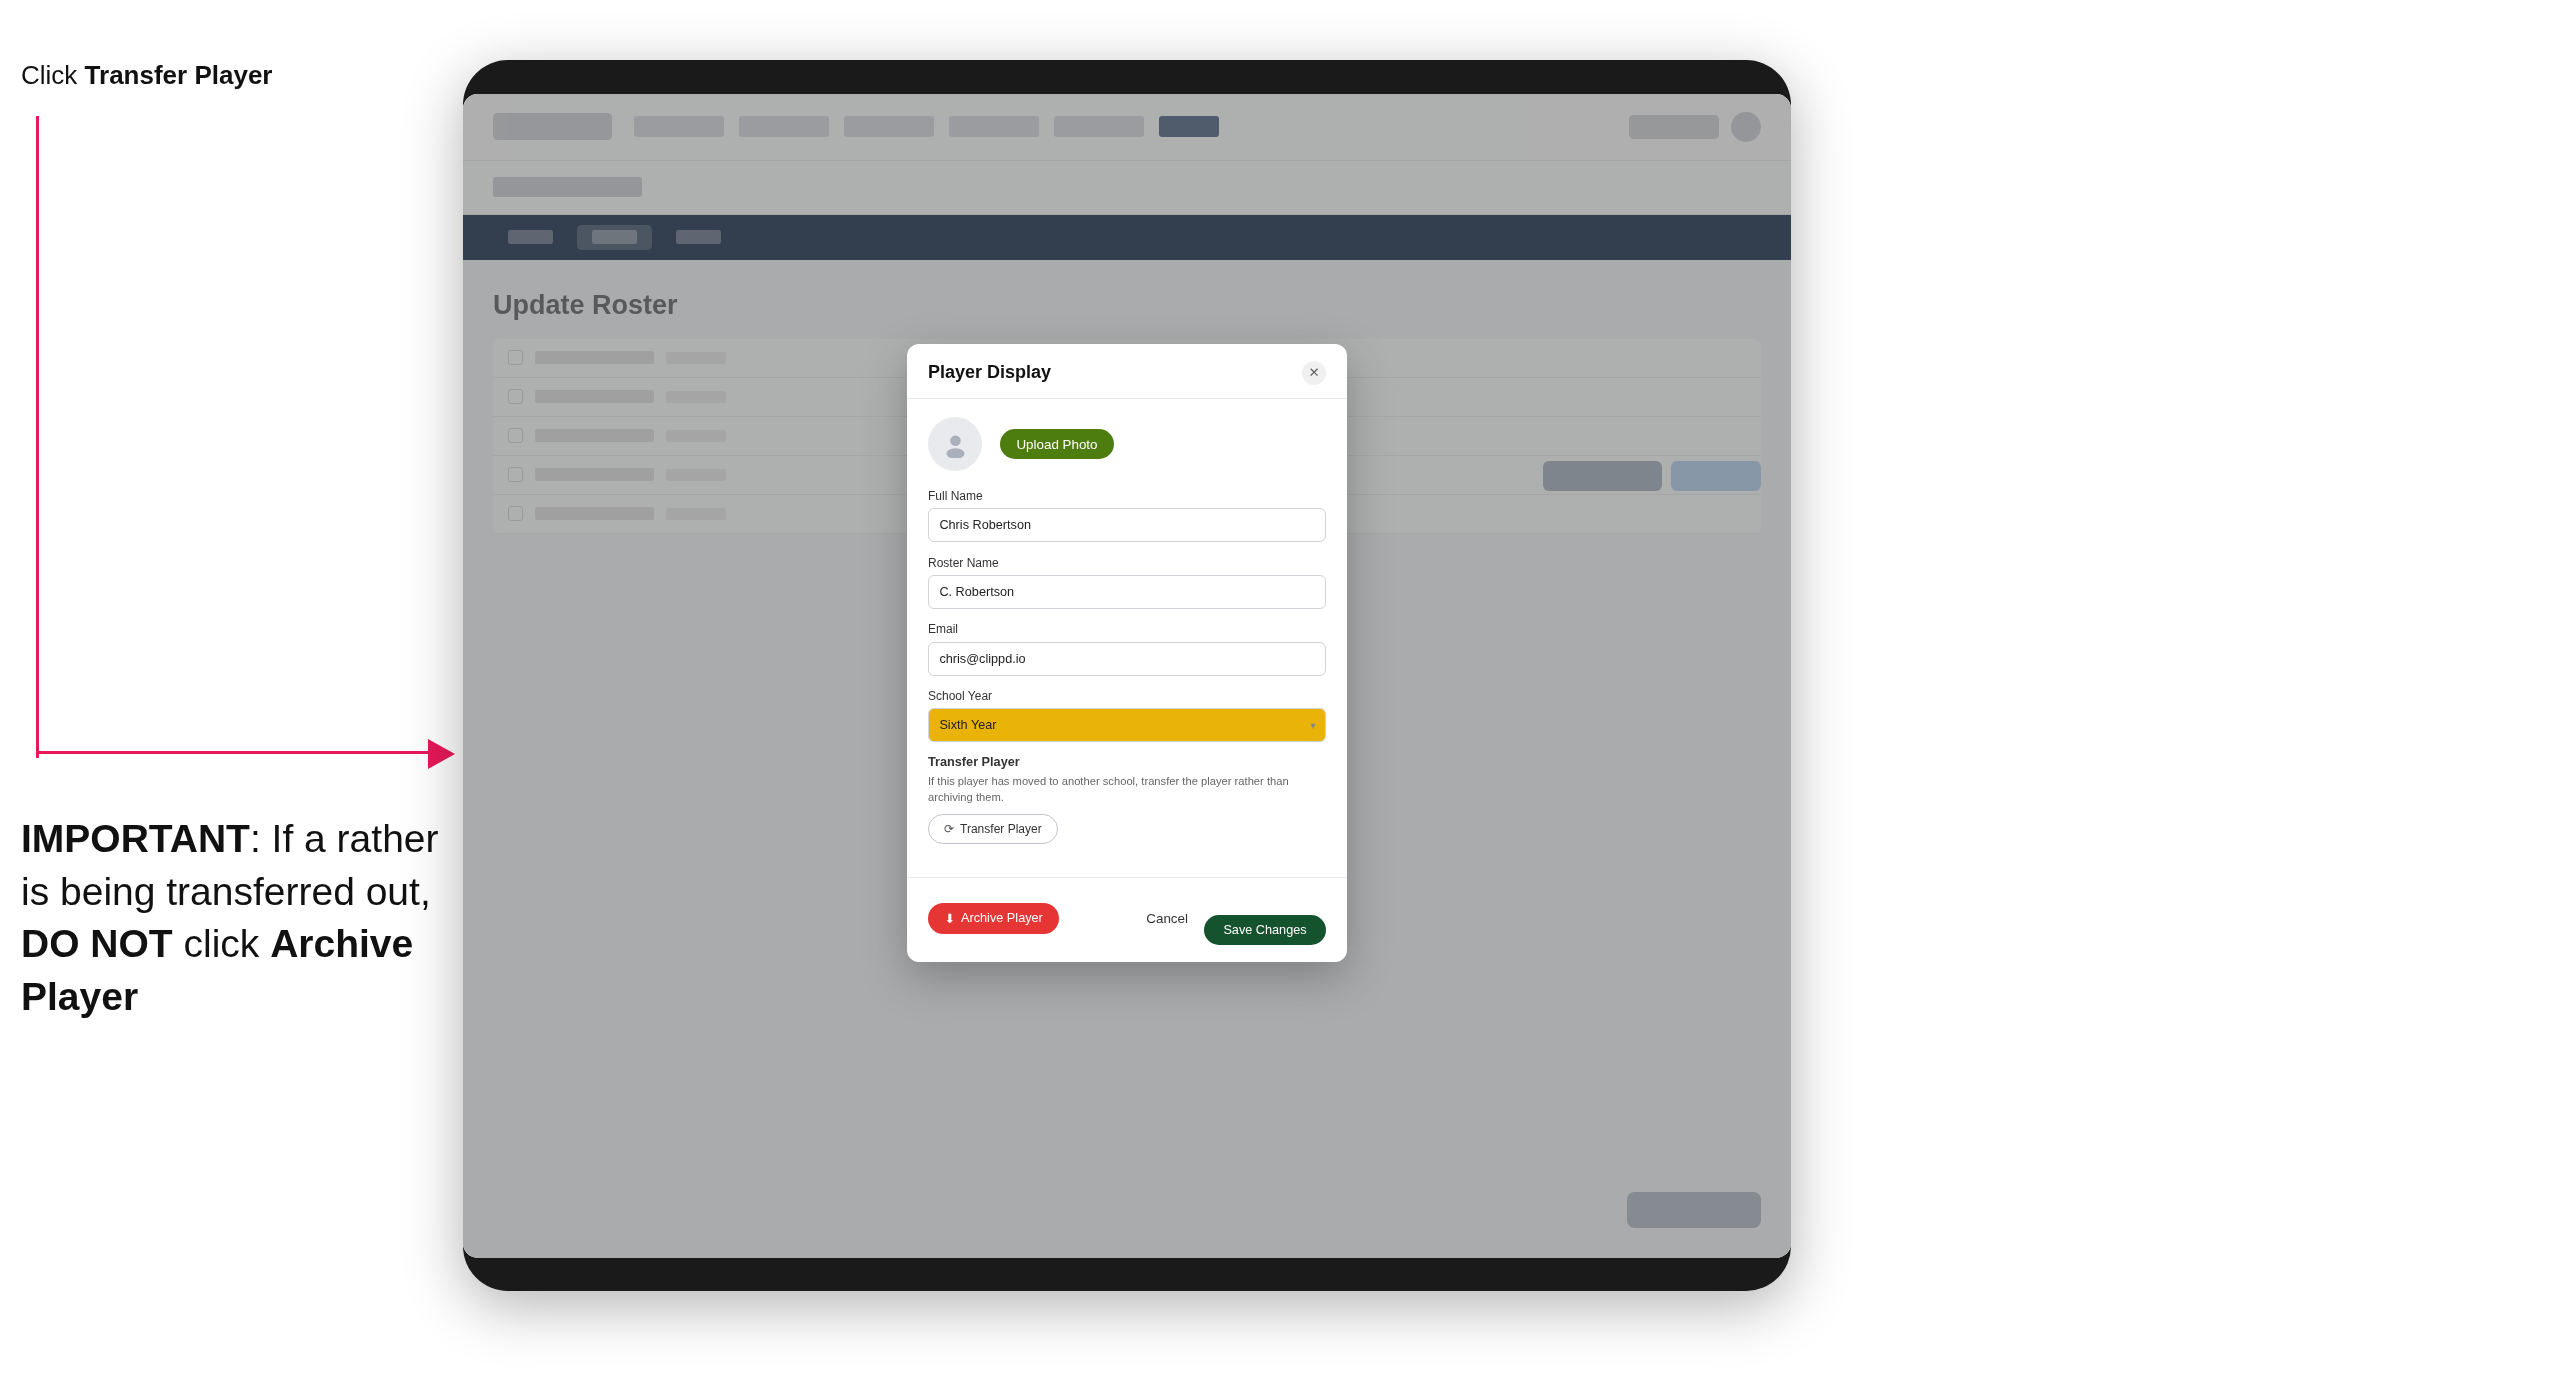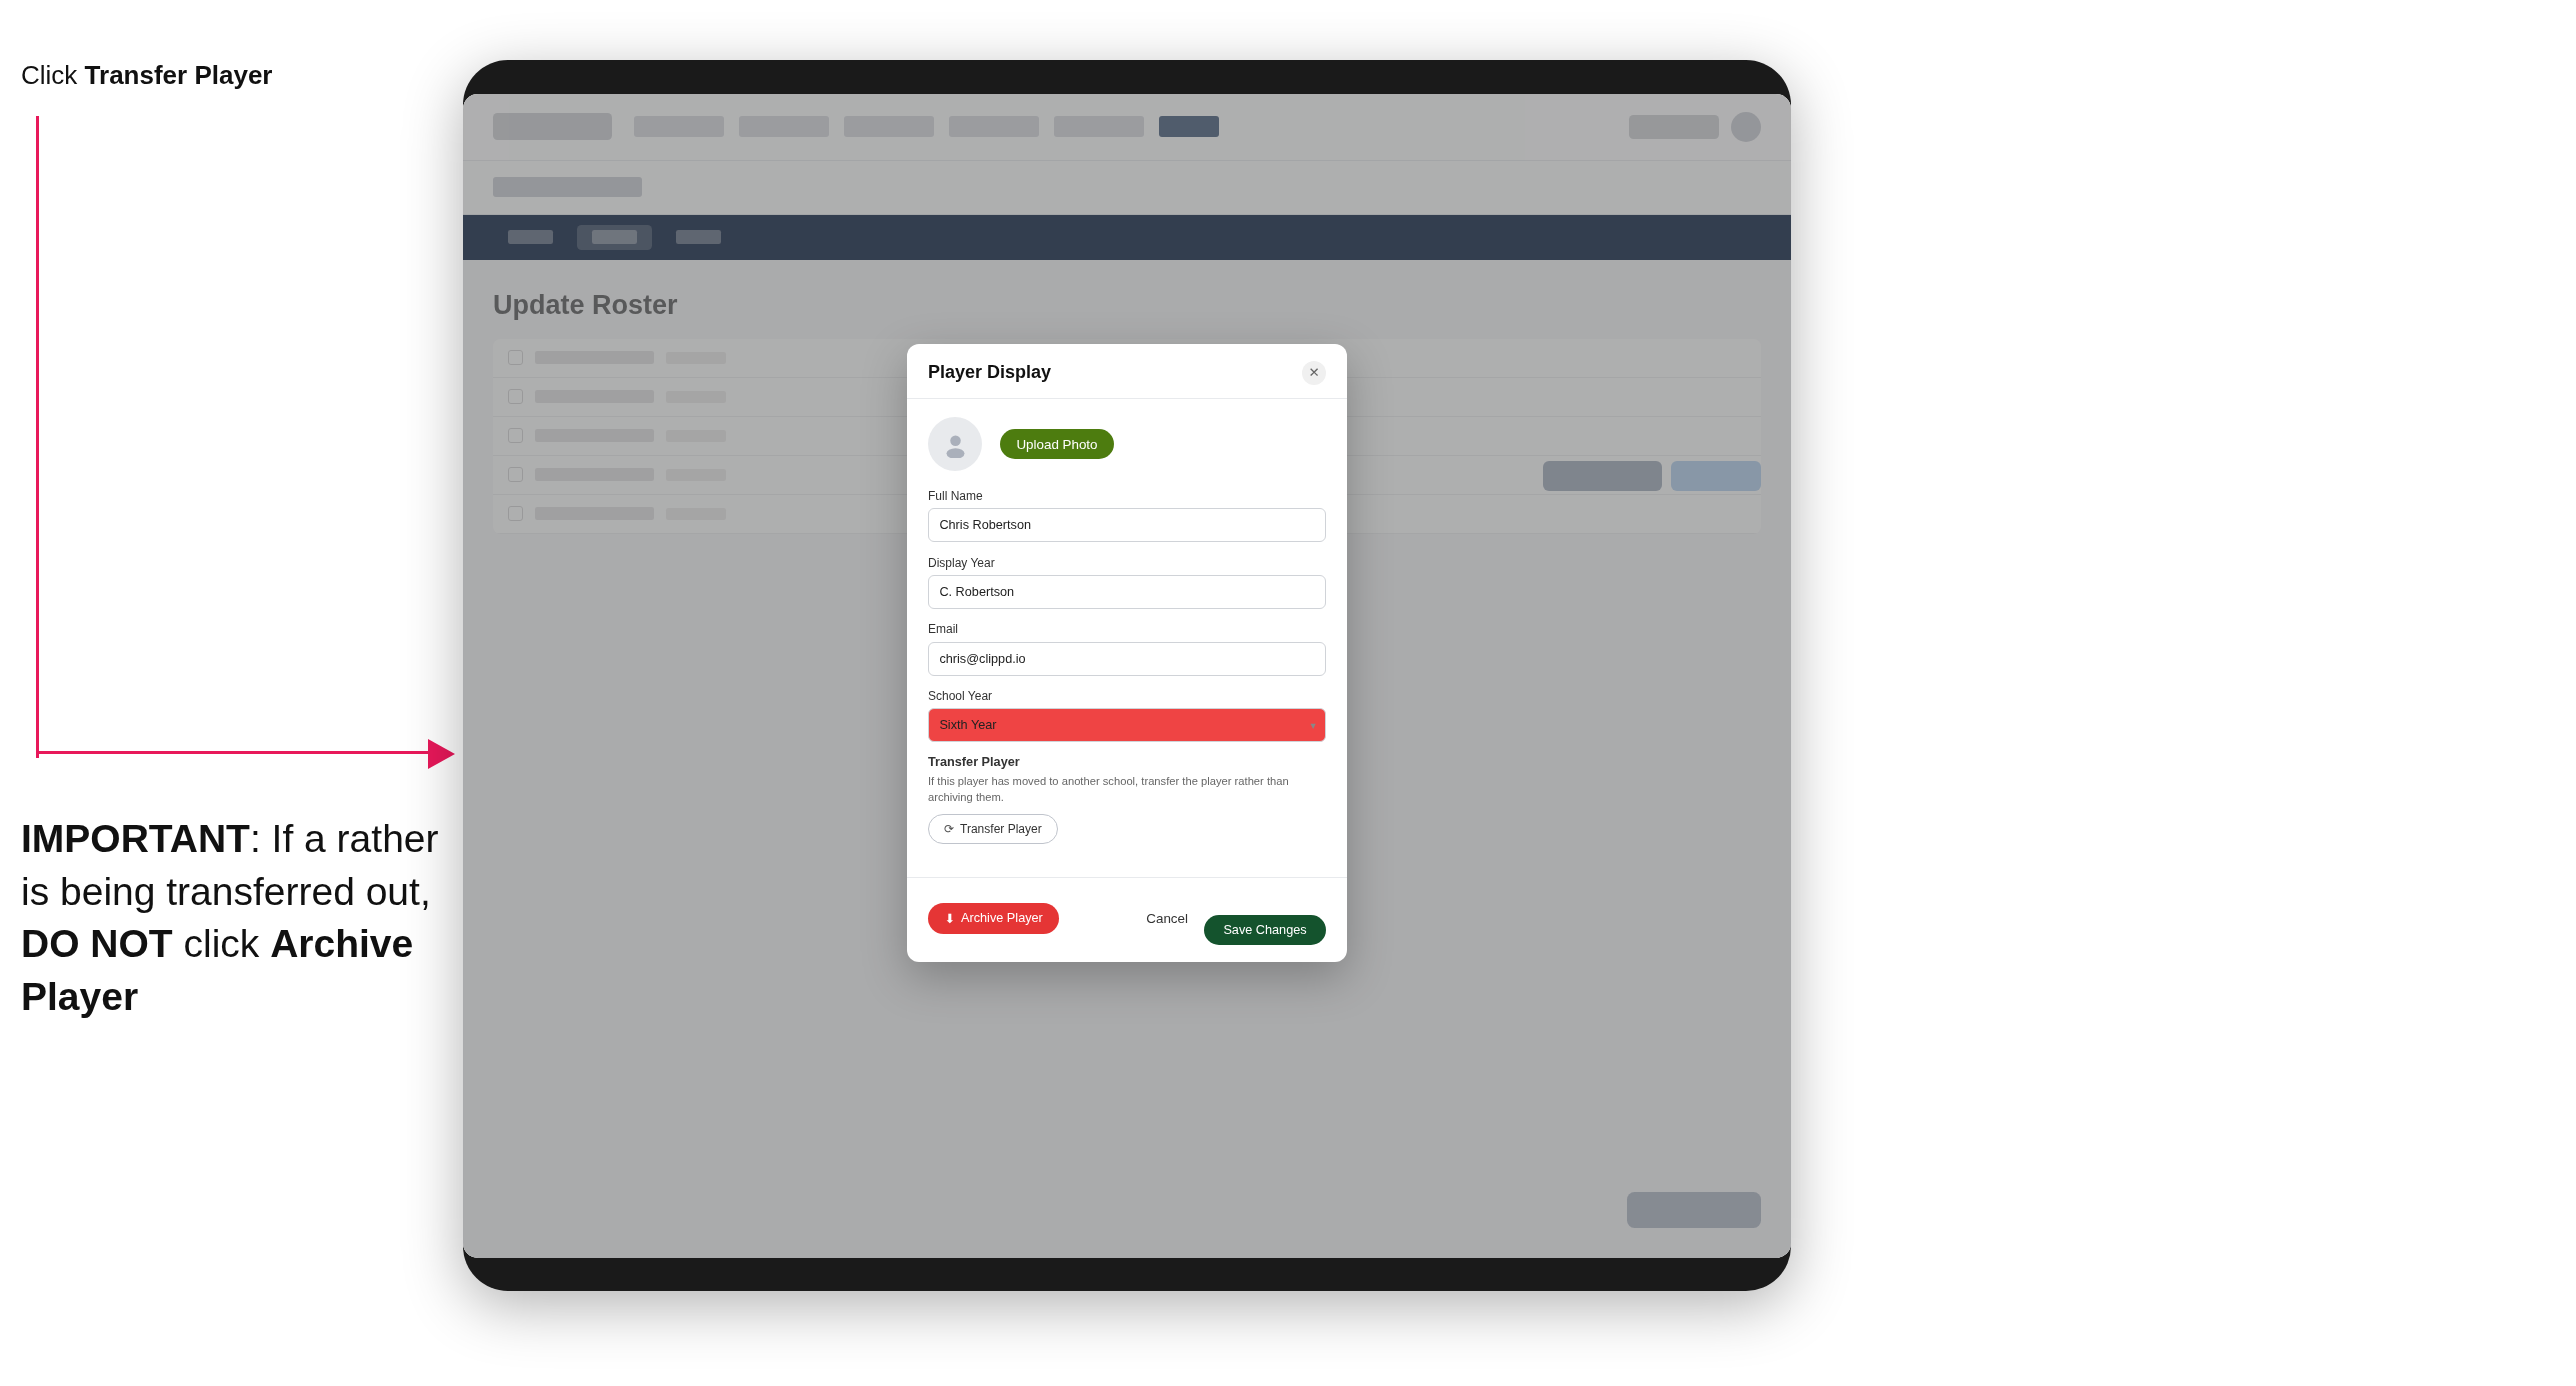--- a/index.html
+++ b/index.html
@@ -361,21 +361,21 @@
       outline: none;
     }
     .form-select {
       width: 100%;
       height: 34px;
       border: 1.1px solid #d0d3d8;
       border-radius: 6px;
       padding: 0 10.4px;
       font-size: 12.7px;
       color: #222;
-      background: #ef4444;
+      background: #eab308;
       appearance: none;
       cursor: pointer;
     }
     .select-wrapper {
       position: relative;
     }
     .select-arrow {
       position: absolute;
       right: 10.4px;
       top: 50%;
@@ -585,21 +585,21 @@
             </div>
             <button class="upload-photo-btn">Upload Photo</button>
           </div>
 
           <div class="form-group">
             <label class="form-label">Full Name</label>
             <input class="form-input" type="text" value="Chris Robertson" style="">
           </div>
 
           <div class="form-group">
-            <label class="form-label">Display Year</label>
+            <label class="form-label">Roster Name</label>
             <input class="form-input" type="text" value="C. Robertson" style="">
           </div>
 
           <div class="form-group">
             <label class="form-label">Email</label>
             <input class="form-input" type="email" value="chris@clippd.io" style="">
           </div>
 
           <div class="form-group">
             <label class="form-label">School Year</label>

